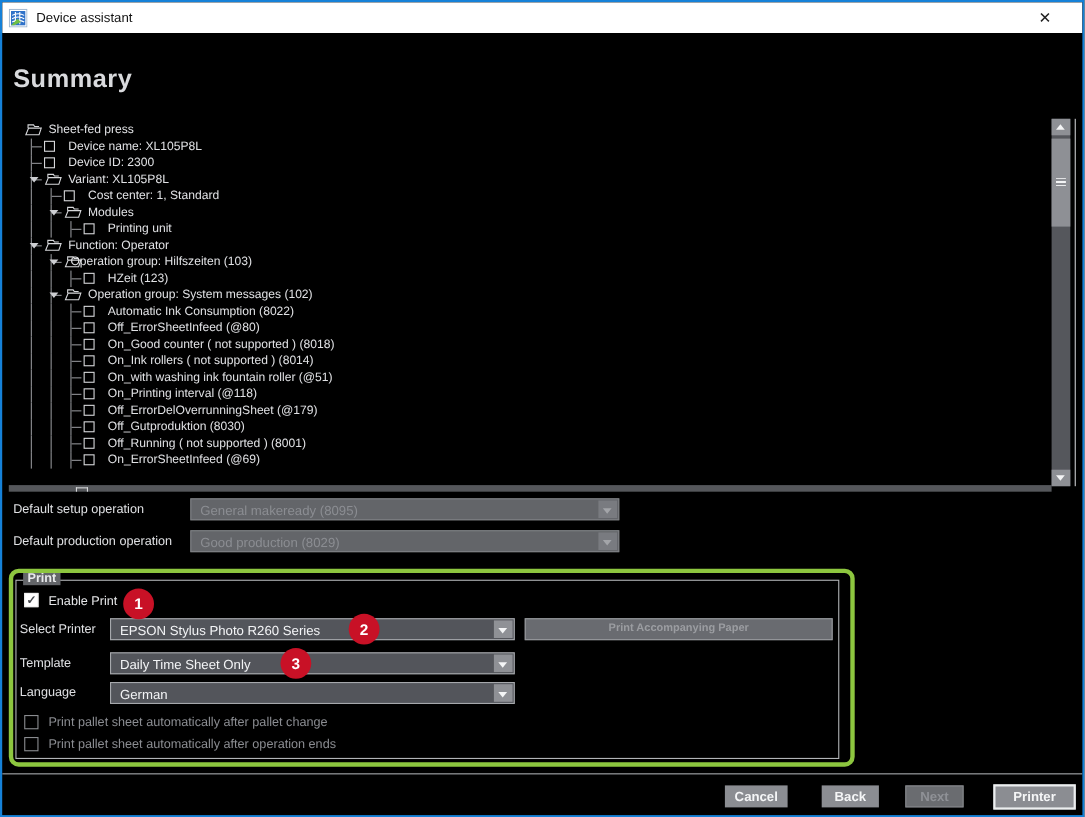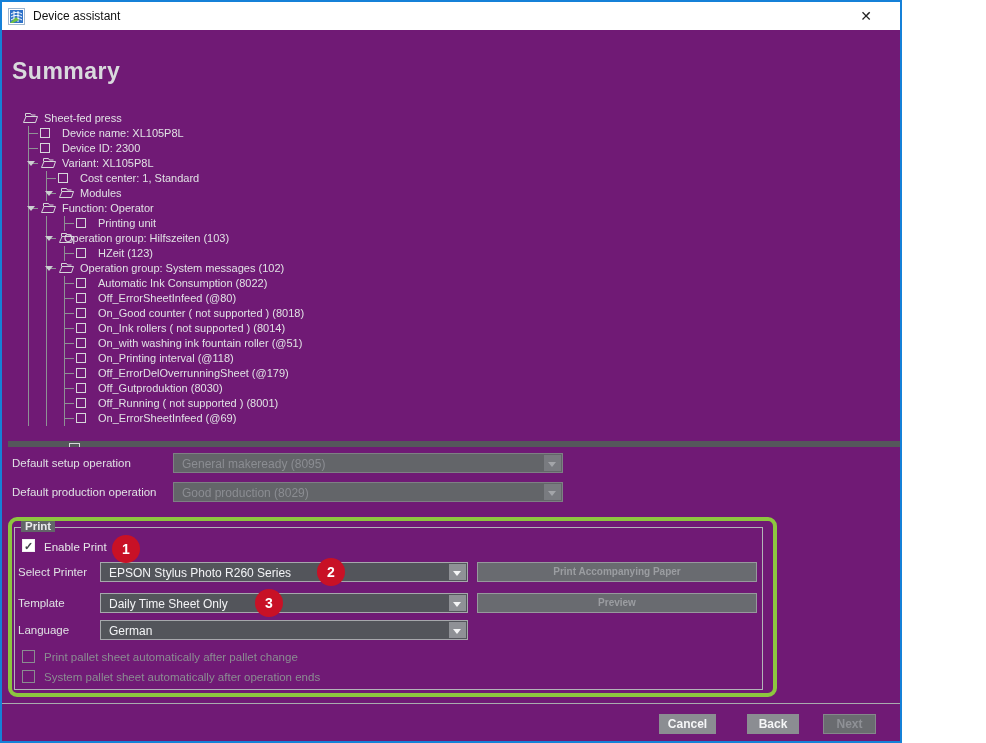--- a/index.html
+++ b/index.html
@@ -1,19 +1,19 @@
 <!DOCTYPE html>
 <html style="--window_border: #1581d8; --highlight: #8dc63f; --badge: #c81126;"><head>
 <meta charset="utf-8">
 <style>
   html,body{margin:0;padding:0;background:#ffffff;}
   *{box-sizing:border-box;}
   #win{
-    position:relative;width:902px;height:743px;
-    background:#701a75;border:2px solid var(--window_border,#1581d8);
+    position:relative;width:986px;height:743px;
+    background:#000000;border:2px solid var(--window_border,#1581d8);
     font-family:"Liberation Sans",sans-serif;overflow:hidden;
   }
   
   .titlebar{position:absolute;left:0;top:0;right:0;height:28px;background:#ffffff;display:flex;align-items:center;}
   .appicon{margin-left:6px;width:17px;height:17px;flex:0 0 auto;}
   .title-text{margin-left:8px;font-size:12px;color:#111111;}
   .close-btn{position:absolute;right:24px;top:4px;width:20px;height:20px;line-height:20px;text-align:center;
     font-size:14px;color:#222;cursor:default;}
   
   .heading{position:absolute;left:10px;top:56px;font-size:23px;font-weight:bold;color:#d9dadd;letter-spacing:.5px;}
@@ -144,41 +144,41 @@
         <span class="ticon" style="left:50px">
           <svg viewBox="0 0 17 12">
             <path d="M1.5,10.5 L4,4.5 L15.5,4.5 L13.5,10.5 Z"></path>
             <path d="M3.5,4.5 L3.5,1.5 L8.5,1.5 L9.5,3 L13.5,3"></path>
           </svg>
         </span>
         <span class="tlabel" style="left: 72px;">Modules</span>
       </div>
       <div class="trow">
         <i class="vline" style="left:20px"></i>
+        <i class="vline" style="left:38px"></i>
+        <i class="vline" style="left:56px"></i>
+        <i class="hline" style="left:57px;width:9px"></i>
+        <i class="tbox" style="left:68px"></i>
+        <span class="tlabel" style="left: 90px;">Printing unit</span>
+      </div>
+      <div class="trow">
+        <i class="vline" style="left:20px"></i>
         <i class="hline" style="left:21px;width:9px"></i>
         <i class="texp" style="left:19px"></i>
         <span class="ticon" style="left:32px">
           <svg viewBox="0 0 17 12">
             <path d="M1.5,10.5 L4,4.5 L15.5,4.5 L13.5,10.5 Z"></path>
             <path d="M3.5,4.5 L3.5,1.5 L8.5,1.5 L9.5,3 L13.5,3"></path>
           </svg>
         </span>
         <span class="tlabel" style="left: 54px;">Function: Operator</span>
       </div>
       <div class="trow">
         <i class="vline" style="left:20px"></i>
         <i class="vline" style="left:38px"></i>
-        <i class="vline" style="left:56px"></i>
-        <i class="hline" style="left:57px;width:9px"></i>
-        <i class="tbox" style="left:68px"></i>
-        <span class="tlabel" style="left: 90px;">Printing unit</span>
-      </div>
-      <div class="trow">
-        <i class="vline" style="left:20px"></i>
-        <i class="vline" style="left:38px"></i>
         <i class="hline" style="left:39px;width:9px"></i>
         <i class="texp" style="left:37px"></i>
         <span class="ticon" style="left:50px">
           <svg viewBox="0 0 17 12">
             <path d="M1.5,10.5 L4,4.5 L15.5,4.5 L13.5,10.5 Z"></path>
             <path d="M3.5,4.5 L3.5,1.5 L8.5,1.5 L9.5,3 L13.5,3"></path>
           </svg>
         </span>
         <span class="tlabel" style="left: 56px;">Operation group: Hilfszeiten (103)</span>
       </div>
@@ -330,34 +330,33 @@
   </div>
   <div class="side-btn" style="left:475px;top:560px;">Print Accompanying Paper</div>
 
   <div class="flabel" style="left:16px;top:595px;">Template</div>
   <div class="dd" style="left:98px;top:591px;width:368px;">
     <span class="dd-text">Daily Time Sheet Only</span>
     <span class="dd-btn">
         <i></i>
       </span>
   </div>
-  <div class="side-btn" style="left:475px;top:591px;">Preview</div>
 
   <div class="flabel" style="left:16px;top:622px;">Language</div>
   <div class="dd" style="left:98px;top:618px;width:368px;">
     <span class="dd-text">German</span>
     <span class="dd-btn">
         <i></i>
       </span>
   </div>
 
   <div class="cb disabled" style="left:20px;top:648px;"></div>
   <div class="cb-label dim" style="left:42px;top:649px;">Print pallet sheet automatically after pallet change</div>
   <div class="cb disabled" style="left:20px;top:668px;"></div>
-  <div class="cb-label dim" style="left:42px;top:669px;">System pallet sheet automatically after operation ends</div>
+  <div class="cb-label dim" style="left:42px;top:669px;">Print pallet sheet automatically after operation ends</div>
 
   <div class="green-rect"></div>
   <div class="badge" style="left:110px;top:533px;">1</div>
   <div class="badge" style="left:315px;top:556px;">2</div>
   <div class="badge" style="left:253px;top:587px;">3</div>
 
   <div class="separator"></div>
   <div class="btn solid" style="left:657px;width:57px;">Cancel</div>
   <div class="btn solid" style="left:745px;width:52px;">Back</div>
   <div class="btn disabled" style="left:821px;width:53px;">Next</div>

